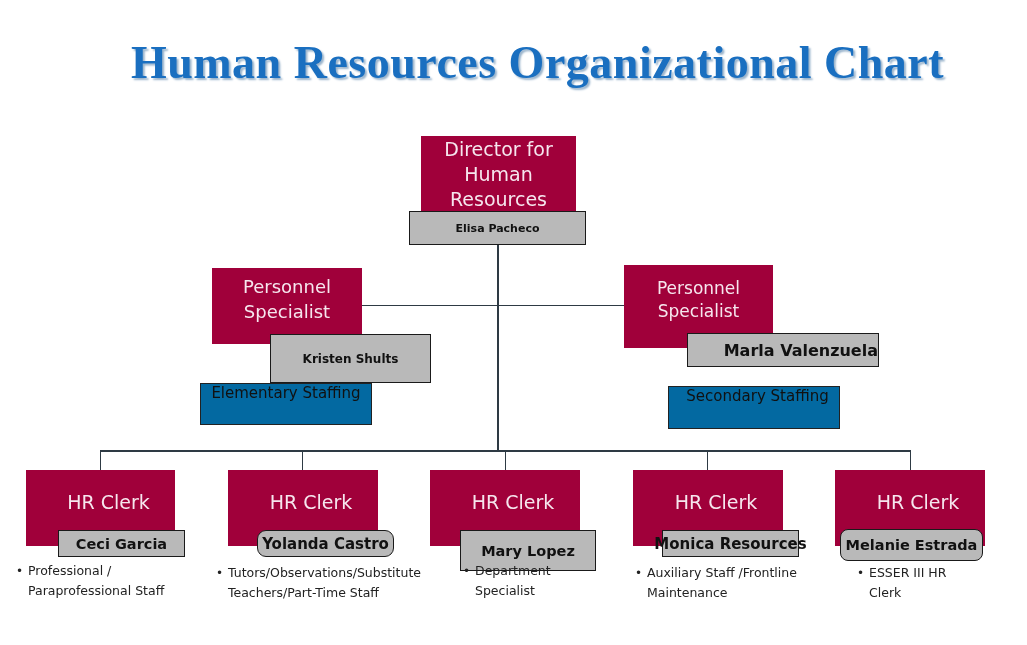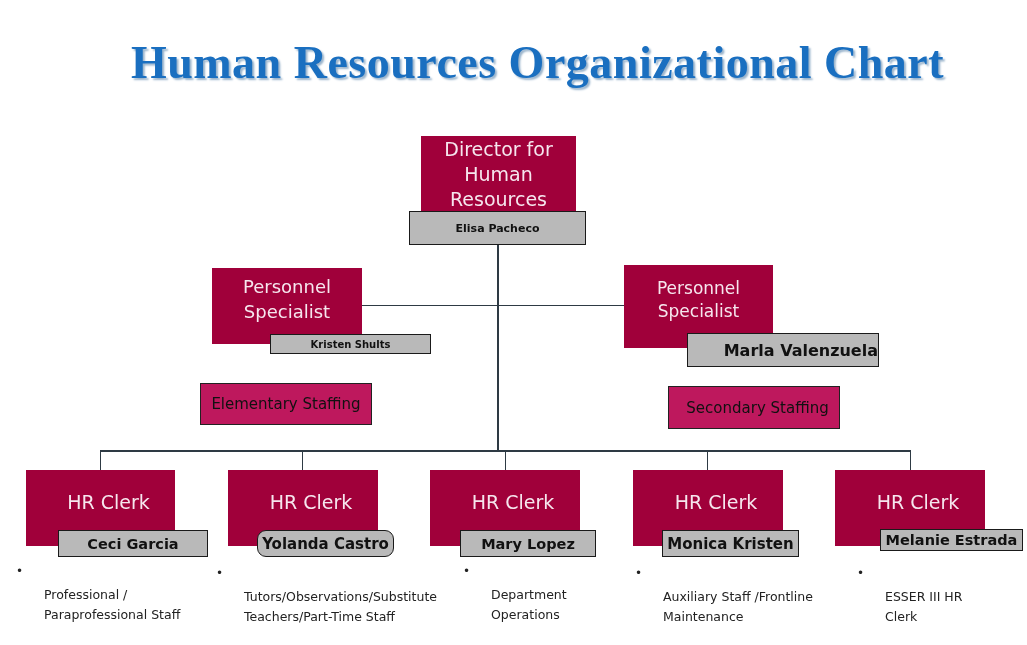--- a/index.html
+++ b/index.html
@@ -11,25 +11,25 @@
            text-shadow: 2px 2px 2px #9ab4cc; white-space: nowrap; }
   .line { position: absolute; background: #2e3a44; }
   .role { position: absolute; background: #a0003a; color: #f6e6ee;
           display: flex; align-items: flex-start; justify-content: center;
           text-align: center; box-sizing: border-box;
           font-family: "DejaVu Sans", "Liberation Sans", sans-serif; padding-left: 16px; }
   .name { position: absolute; background: #b9b9b9; border: 1.5px solid #1a1a1a;
           box-sizing: border-box; color: #111; font-weight: bold;
           display: flex; align-items: center; justify-content: center;
           font-family: "DejaVu Sans", "Liberation Sans", sans-serif; white-space: nowrap; }
-  .note { position: absolute; background: #be185d; border: 1px solid #222; box-sizing: border-box;
-          font-size: 15px; color: #111; display: flex; align-items: center; justify-content: center; }
+  .note { position: absolute; background: #0369a1; border: 1px solid #222; box-sizing: border-box;
+          font-size: 15px; color: #111; display: flex; justify-content: center; }
   .duty { position: absolute; font-size: 12.5px; line-height: 20px; color: #222; }
   .duty .bullet { position: absolute; left: 0; top: 0; font-size: 12px; }
-  .duty .txt { position: absolute; left: 28px; top: 0; white-space: pre-line; margin-top: 24px; }
+  .duty .txt { position: absolute; left: 12px; top: 0; white-space: pre-line; }
 </style>
 </head>
 <body>
 
 <div class="title">Human Resources Organizational Chart</div>
 
 <div class="line" style="left:497px;top:244px;width:2px;height:207px;"></div>
 <div class="line" style="left:362px;top:305px;width:262px;height:1px;"></div>
 <div class="line" style="left:100px;top:450px;width:811px;height:1.5px;"></div>
 <div class="line" style="left:100px;top:450px;width:1px;height:20px;"></div>
@@ -41,41 +41,41 @@
 <div class="role" style="left:421px;top:136px;width:155px;height:88px;font-size:19px;line-height:25px;padding:1px 16px 0;">
   <span>Director for Human Resources</span>
 </div>
 <div class="name" style="left:409px;top:211px;width:177px;height:34px;font-size:11px;">
   <span>Elisa Pacheco</span>
 </div>
 
 <div class="role" style="left:212px;top:268px;width:150px;height:76px;font-size:18px;line-height:25px;padding:6px 10px 0;">
   <span>Personnel Specialist</span>
 </div>
-<div class="name" style="left:270px;top:334px;width:161px;height:20px;font-size:10px;">
+<div class="name" style="left:270px;top:334px;width:161px;height:49px;font-size:12px;">
   <span>Kristen Shults</span>
 </div>
 <div class="note" style="left:200px;top:383px;width:172px;height:42px;">
   <span>Elementary Staffing</span>
 </div>
 
 <div class="role" style="left:624px;top:265px;width:149px;height:83px;font-size:17px;line-height:23px;padding:12px 10px 0;">
   <span>Personnel Specialist</span>
 </div>
 <div class="name" style="left:687px;top:333px;width:192px;height:34px;font-size:16px;justify-content:flex-end;">
   <span>Marla Valenzuela</span>
 </div>
 <div class="note" style="left:668px;top:386px;width:172px;height:43px;padding-left:7px;">
   <span>Secondary Staffing</span>
 </div>
 
 <div class="role" style="left:26px;top:470px;width:149px;height:76px;font-size:19px;padding-top:21px;">
   <span>HR Clerk</span>
 </div>
-<div class="name" style="left:58px;top:530px;width:150px;height:27px;font-size:14.5px;">
+<div class="name" style="left:58px;top:530px;width:127px;height:27px;font-size:14.5px;">
   <span>Ceci Garcia</span>
 </div>
 <div class="duty" style="left:16px;top:561px;width:190px;">
   <span class="bullet">•</span>
   <span class="txt">Professional /
 Paraprofessional Staff</span>
 </div>
 
 <div class="role" style="left:228px;top:470px;width:150px;height:76px;font-size:19px;padding-top:21px;">
   <span>HR Clerk</span>
@@ -85,44 +85,44 @@
 </div>
 <div class="duty" style="left:216px;top:563px;width:230px;">
   <span class="bullet">•</span>
   <span class="txt">Tutors/Observations/Substitute
 Teachers/Part-Time Staff</span>
 </div>
 
 <div class="role" style="left:430px;top:470px;width:150px;height:76px;font-size:19px;padding-top:21px;">
   <span>HR Clerk</span>
 </div>
-<div class="name" style="left:460px;top:530px;width:136px;height:27px;font-size:14.5px;">
+<div class="name" style="left:460px;top:530px;width:136px;height:41px;font-size:14.5px;">
   <span>Mary Lopez</span>
 </div>
 <div class="duty" style="left:463px;top:561px;width:140px;">
   <span class="bullet">•</span>
   <span class="txt">Department
-Operations</span>
+Specialist</span>
 </div>
 
 <div class="role" style="left:633px;top:470px;width:150px;height:76px;font-size:19px;padding-top:21px;">
   <span>HR Clerk</span>
 </div>
 <div class="name" style="left:662px;top:530px;width:137px;height:27px;font-size:15px;">
-  <span>Monica Kristen</span>
+  <span>Monica Resources</span>
 </div>
 <div class="duty" style="left:635px;top:563px;width:200px;">
   <span class="bullet">•</span>
   <span class="txt">Auxiliary Staff /Frontline
 Maintenance</span>
 </div>
 
 <div class="role" style="left:835px;top:470px;width:150px;height:76px;font-size:19px;padding-top:21px;">
   <span>HR Clerk</span>
 </div>
-<div class="name" style="left:880px;top:529px;width:143px;height:22px;font-size:14.5px;">
+<div class="name" style="left:840px;top:529px;width:143px;height:32px;font-size:14.5px;border-radius:8px;">
   <span>Melanie Estrada</span>
 </div>
 <div class="duty" style="left:857px;top:563px;width:140px;">
   <span class="bullet">•</span>
   <span class="txt">ESSER III HR
 Clerk</span>
 </div>
 
 </body></html>

